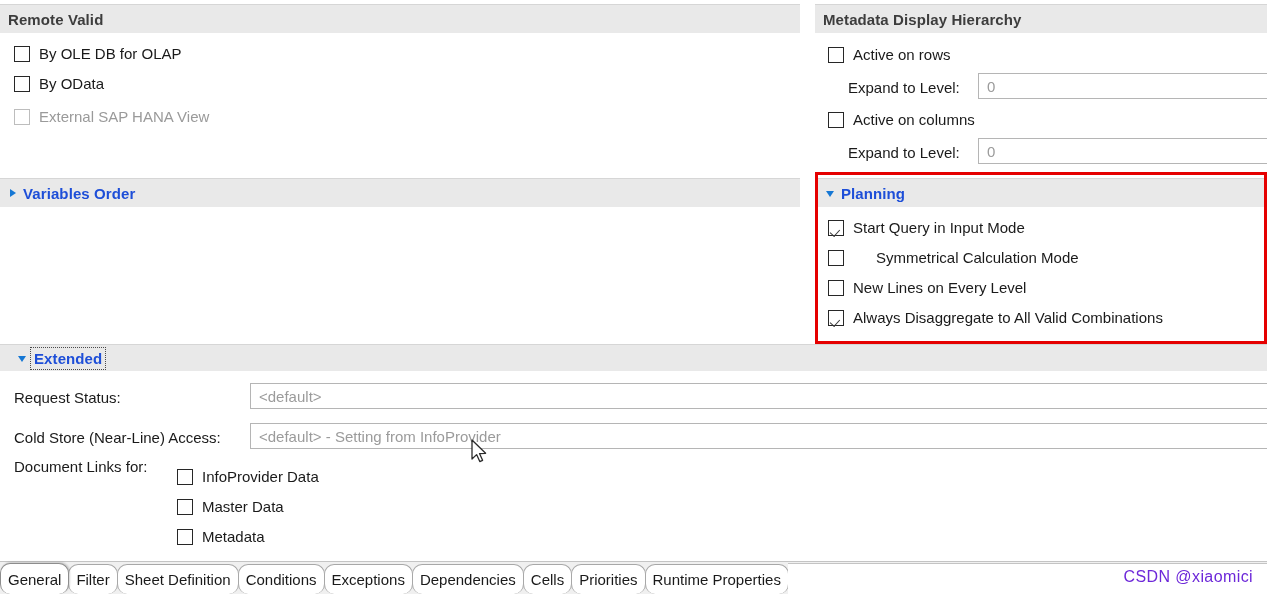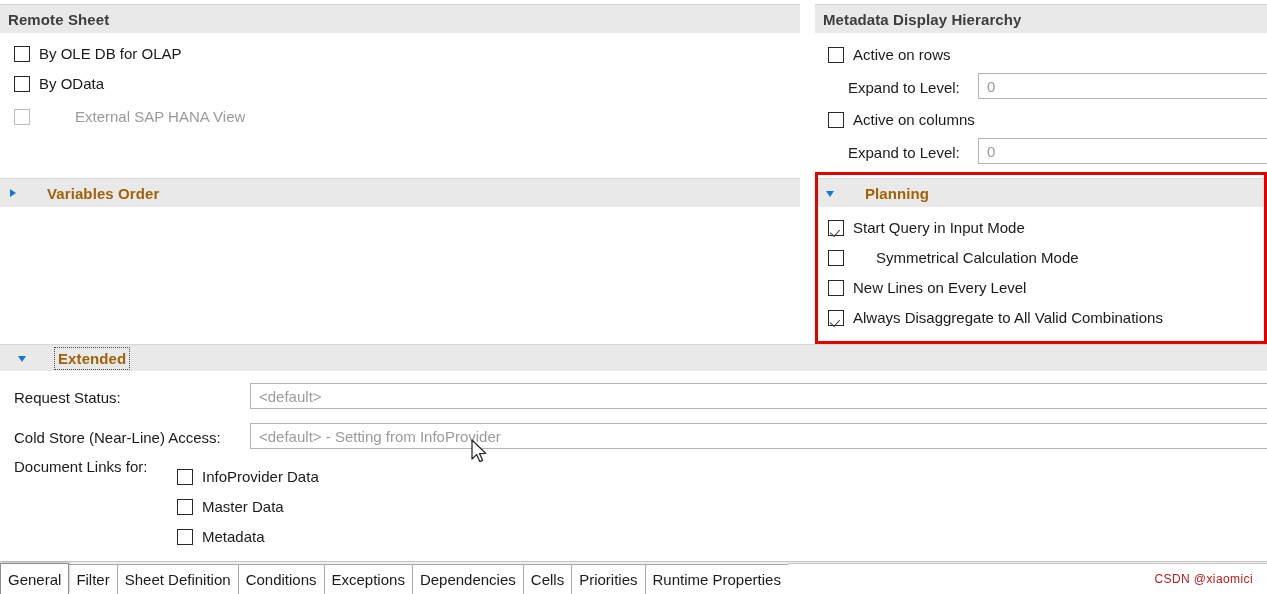--- a/index.html
+++ b/index.html
@@ -22,21 +22,21 @@
     display:flex;align-items:center;
     box-sizing:border-box;
   }
   .band-title{
     font-weight:bold;
     font-size:15px;
     color:#3d3d3d;
     letter-spacing:.1px;
     white-space:nowrap;
   }
-  .band-title.link{color:#a16207;margin-left:24px;}
+  .band-title.link{color:#1d4ed8;}
 
   .tri{
     width:0;height:0;
     margin-right:7px;
     flex:0 0 auto;
   }
   .tri.right{
     border-left:6px solid #1577d4;
     border-top:4.5px solid transparent;
     border-bottom:4.5px solid transparent;
@@ -68,21 +68,21 @@
   .cbox.checked::after{
     content:"";
     position:absolute;
     left:3px;top:6.2px;
     width:4.5px;height:8px;
     border-right:1.7px solid #3a3a3a;
     border-bottom:1.7px solid #3a3a3a;
     transform:rotate(42deg);
   }
   .cblabel{font-size:15px;color:#1a1a1a;}
-  .cblabel.disabled{color:#9a9a9a;margin-left:36px;}
+  .cblabel.disabled{color:#9a9a9a;}
 
   
   .tinput{
     position:absolute;
     box-sizing:border-box;
     border:1px solid #b5b5b5;
     background:#fff;
     height:26px;
     display:flex;align-items:center;
     padding-left:8px;
@@ -116,53 +116,54 @@
     padding:0 7px;
     display:flex;align-items:center;
     font-size:15px;color:#1a1a1a;
     background:#ffffff;
     border-left:1px solid #a8a8a8;
     border-right:1px solid #a8a8a8;
     border-top:1px solid #a8a8a8;
     margin-right:-1px;
     box-sizing:border-box;
     white-space:nowrap;
+    border-radius:10px;
   }
   .tab.active{
     background:#ffffff;
     border-left:1px solid #8d8d8d;
     border-right:1px solid #8d8d8d;
     border-top:1px solid #8d8d8d;
     box-shadow:1px -1px 2px rgba(0,0,0,.18);
     height:31px;
     z-index:3;
     position:relative;
   }
   .tabfill{flex:1 1 auto;height:30px;background:#ffffff;border-top:1px solid #c4c4c4;}
 
   .watermark{
     position:absolute;
     right:14px;bottom:8px;
-    font-size:12px;
-    color:#b91c1c;
+    font-size:16px;
+    color:#6d28d9;
     letter-spacing:.4px;
     white-space:nowrap;
     z-index:5;
   }
 
   
   .cursor{position:absolute;z-index:9;}
 </style>
 </head>
 <body>
 
 <div class="root">
 
   <div class="band" style="left:0;top:4px;width:800px;height:29px;padding-left:8px;">
-    <span class="band-title">Remote Sheet</span>
+    <span class="band-title">Remote Valid</span>
   </div>
 
   <div class="cbrow" style="left:14px;top:45px;">
     <span class="cbox"></span>
     <span class="cblabel">By OLE DB for OLAP</span>
   </div>
   <div class="cbrow" style="left:14px;top:75px;">
     <span class="cbox"></span>
     <span class="cblabel">By OData</span>
   </div>

